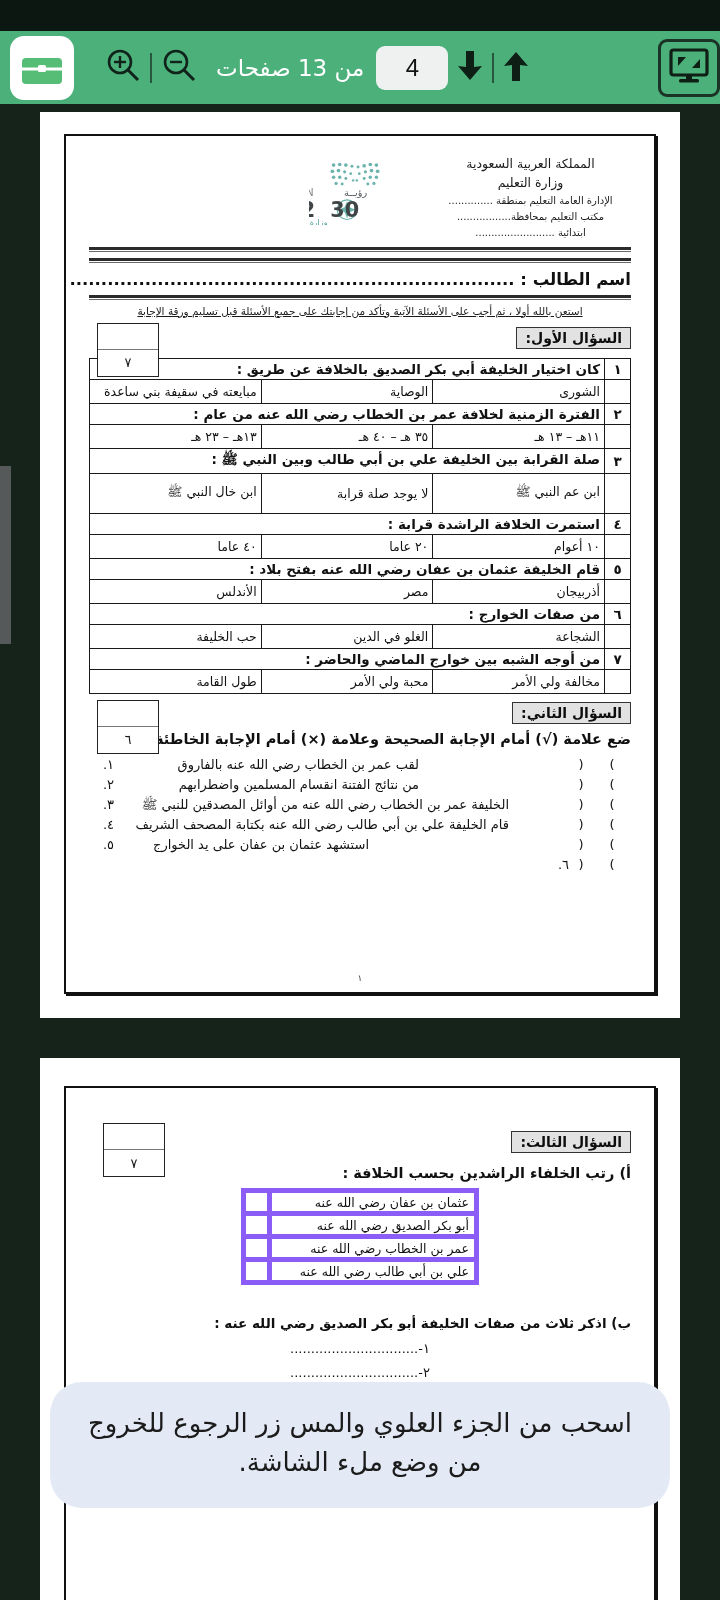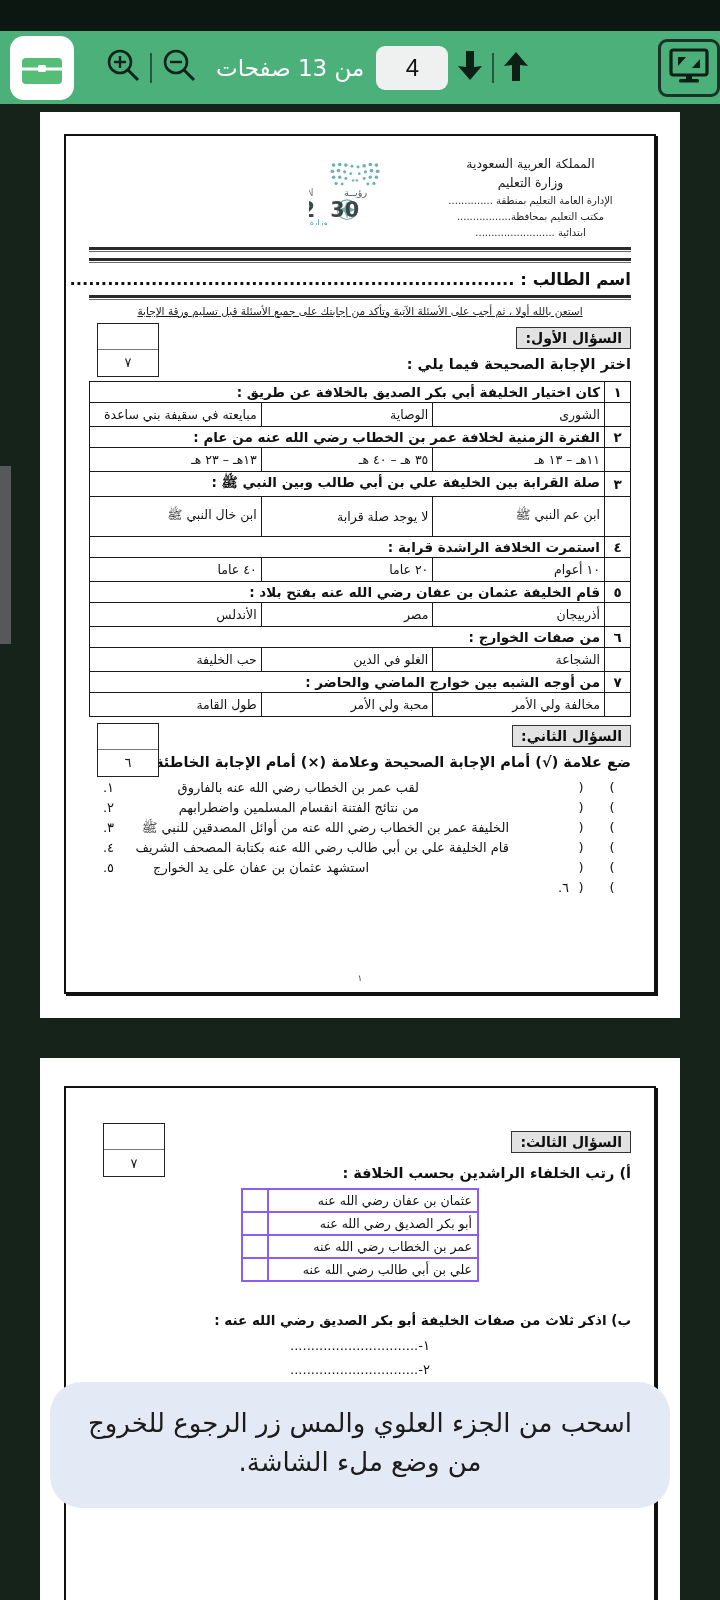--- a/index.html
+++ b/index.html
@@ -188,21 +188,21 @@
   .tf-paren2 { width: 38px; text-align: center; flex:0 0 auto; font-size: 13px; }
 
   .page-footer-num {
     position: absolute; bottom: 4px; left: 0; right: 0; text-align: center;
     font-size: 9px; color: #444; font-family:"DejaVu Sans", sans-serif;
   }
   table.order {
     direction: rtl; border-collapse: collapse; table-layout: fixed;
     width: 238px; margin: 7px auto 0 auto;
   }
-  table.order td { border: 2px solid #8b5cf6; font-size: 12.5px; height: 23px;
+  table.order td { border: 5px solid #8b5cf6; font-size: 12.5px; height: 23px;
      color:#111; font-family:"DejaVu Sans", sans-serif; padding: 1px 5px; }
   td.ord-blank { width: 26px; }
   td.ord-name { text-align: right; }
 
   .dots-line { direction: rtl; text-align: center; font-size: 13px; color:#111;
     font-family:"DejaVu Sans", sans-serif; line-height: 1.85; }
 
   
   #toast {
     position: absolute; left: 50px; top: 1278px; width: 620px;
@@ -368,21 +368,20 @@
 
         <div class="note-line">استعن بالله أولا ، ثم أجب على الأسئلة الآتية وتأكد من إجابتك على جميع الأسئلة قبل تسليم ورقة الإجابة</div>
 
         <div class="q-row" style="margin-top:10px;">
           <span class="q-badge">السؤال الأول:</span>
           <div class="mark-box" style="left:26px; top:-4px;">
             <div class="mb-top"></div>
             <div class="mb-bot">٧</div>
           </div>
         </div>
-        <div class="q-instruction">اختر الإجابة الصحيحة فيما يلي :</div>
 
         <table class="mcq">
           <tbody>
             <tr>
               <td class="qnum">١</td>
               <td class="qtext" colspan="3">كان اختيار الخليفة أبي بكر الصديق  بالخلافة عن طريق :</td>
             </tr>
             <tr>
               <td class="qnum"></td>
               <td class="opt">الشورى</td>

